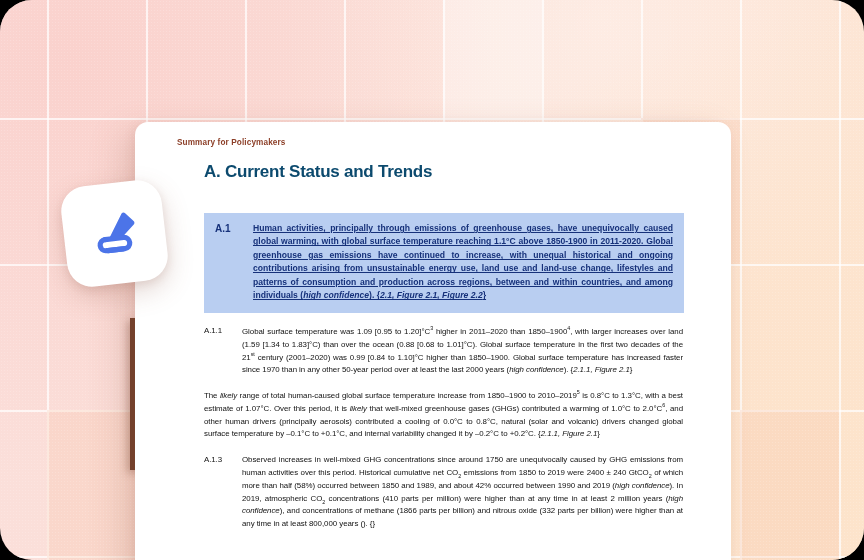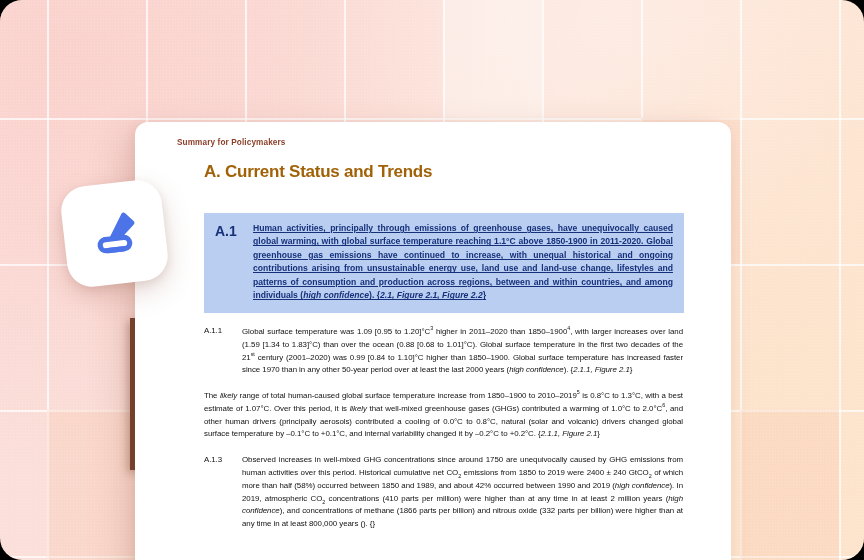--- a/index.html
+++ b/index.html
@@ -7,21 +7,21 @@
   html, body {
     width: 864px; height: 560px;
     overflow: hidden;
     background: #000;
     font-family: "Liberation Sans", sans-serif;
   }
 
   #frame {
     position: relative;
     width: 864px; height: 560px;
-    border-radius: 22px;
+    border-radius: 32px;
     overflow: hidden;
     background: linear-gradient(115deg, #fbdfdc 0%, #fbdfd9 28%, #fce2d7 55%, #fde4d2 78%, #fde8d4 100%);
   }
 
   
   .bg-tint {
     position: absolute; inset: 0;
     background:
       radial-gradient(circle at 8% 10%, rgba(250,205,200,.75) 0%, rgba(250,205,200,0) 45%),
       radial-gradient(circle at 96% 88%, rgba(253,226,200,.8) 0%, rgba(253,226,200,0) 50%),
@@ -75,21 +75,21 @@
     font-size: 8.2px;
     font-weight: 700;
     color: #8c3f28;
     letter-spacing: .12px;
     margin-bottom: 15px;
   }
 
   .sec-title {
     font-size: 17px;
     font-weight: 700;
-    color: #a16207;
+    color: #0c4a6e;
     letter-spacing: -.25px;
     margin-left: 27px;
     margin-bottom: 31px;
   }
 
   .sub-title {
     font-size: 15px;
     font-weight: 700;
     color: #1b1b1b;
     letter-spacing: -.2px;
@@ -103,21 +103,21 @@
     background: #b9cef1;
     margin-left: 27px;
     margin-right: -1px;
     padding: 9px 11px 10px 11px;
     display: flex;
     gap: 0;
   }
   .stmt-tag {
     width: 38px;
     flex: 0 0 38px;
-    font-size: 14px;
+    font-size: 10px;
     font-weight: 700;
     color: #16317a;
     padding-top: .5px;
   }
   .stmt-text {
     flex: 1;
     font-size: 8.6px;
     line-height: 1.57;
     font-weight: 700;
     color: #16317a;

